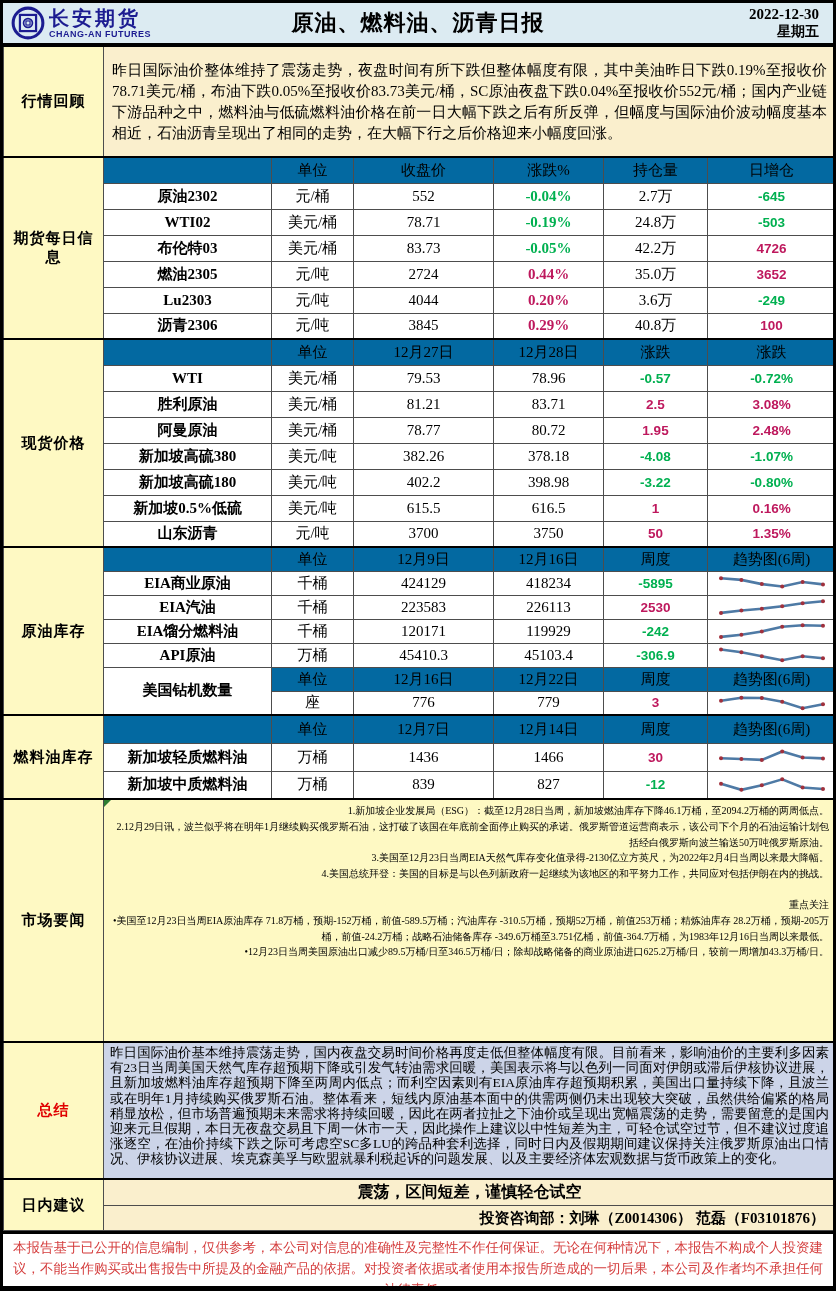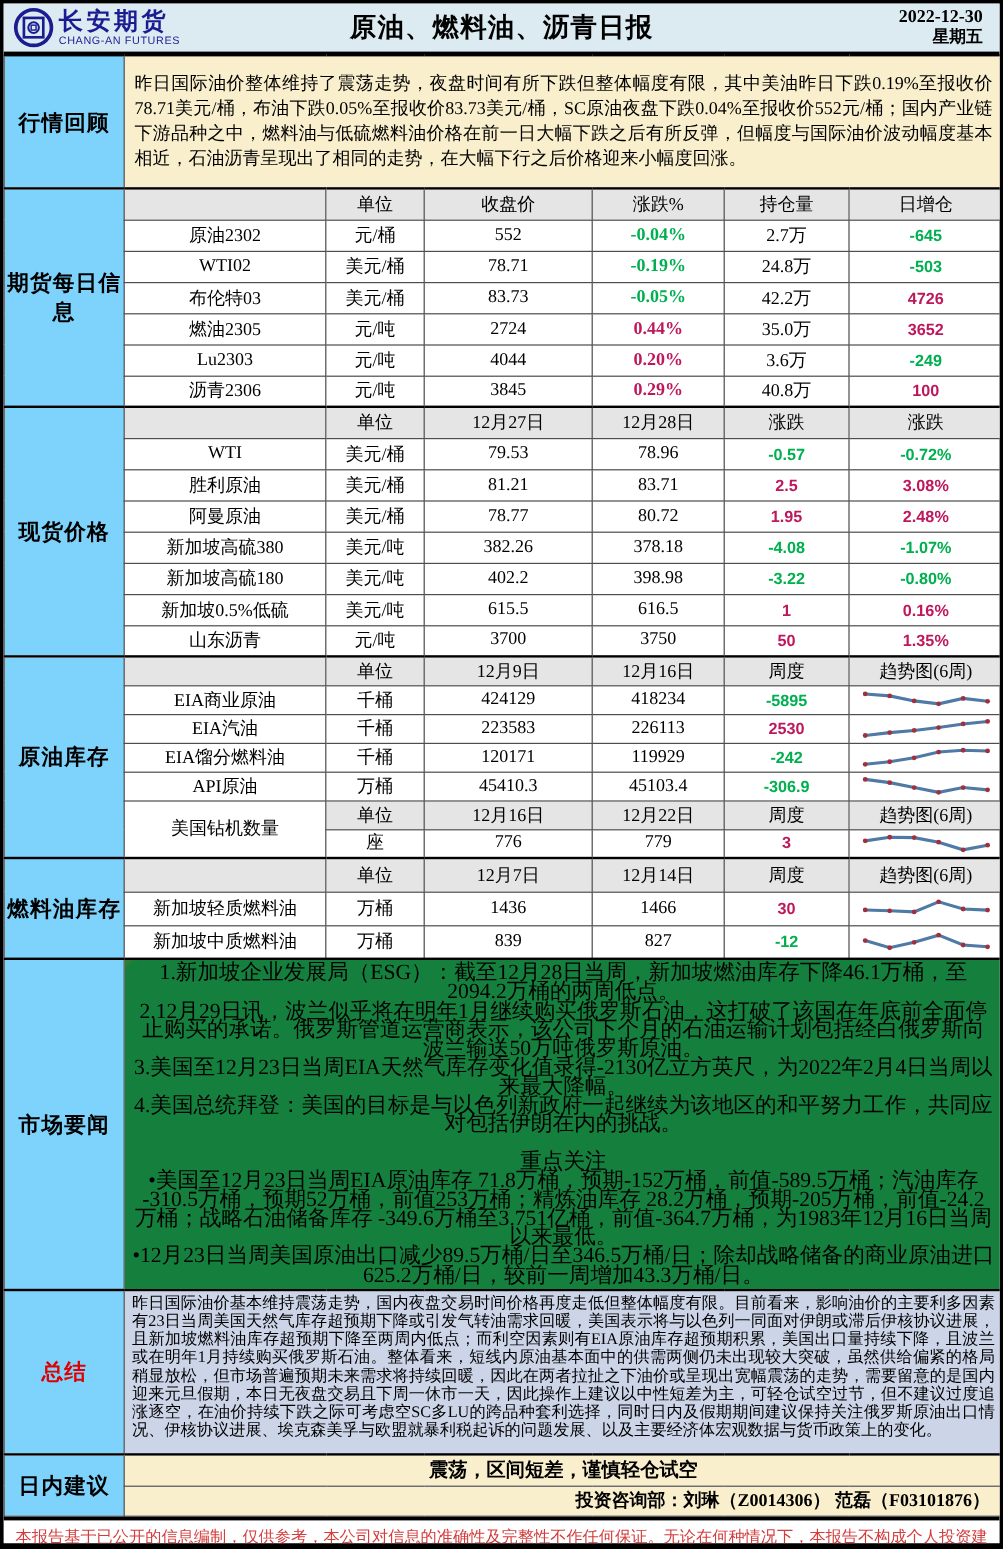--- a/index.html
+++ b/index.html
@@ -8,50 +8,50 @@
     border:3px solid #000;border-bottom:5px solid #000;
     background:#fff;overflow:hidden;
     font-family:"Liberation Serif","DejaVu Serif",serif;color:#000;
   }
   
   .hdr{position:relative;height:40px;background:#dcebf2;border-bottom:2px solid #000;}
   .hdr-logo{position:absolute;left:8px;top:3px;display:flex;align-items:center;}
   .hdr-logo svg{display:block;}
   .logo-text{margin-left:4px;line-height:1;}
   .logo-cn{font-family:"Liberation Sans","DejaVu Sans",sans-serif;font-weight:700;font-size:20px;letter-spacing:3px;color:#1c1c91;}
-  .logo-en{font-family:"Liberation Sans","DejaVu Sans",sans-serif;font-weight:400;font-size:9px;letter-spacing:.5px;color:#1c1c91;margin-top:2px;}
+  .logo-en{font-family:"Liberation Sans","DejaVu Sans",sans-serif;font-weight:700;font-size:9px;letter-spacing:.5px;color:#1c1c91;margin-top:2px;}
   .hdr-title{position:absolute;left:0;right:0;top:0;height:36px;line-height:40px;text-align:center;
     font-family:"Liberation Sans","DejaVu Sans",sans-serif;font-weight:700;font-size:22px;letter-spacing:1px;}
   .hdr-date{position:absolute;right:14px;top:2px;text-align:center;line-height:18px;font-weight:700;font-size:15px;}
   .hdr-date .wk{font-size:14px;text-align:right;}
   
   table.report{width:100%;border-collapse:collapse;table-layout:fixed;}
   td,th{border:1px solid #4d4d4d;text-align:center;vertical-align:middle;
         font-size:15px;padding:0 2px;overflow:hidden;font-weight:400;}
   tbody>tr:first-child>td, tbody>tr:first-child>th{border-top:2px solid #000;}
-  th.lbl{background:#7dd3fc;font-family:Liberation Mono, monospace;
-         font-weight:600;font-size:18px;letter-spacing:1px;}
+  th.lbl{background:#fef9c3;font-family:Liberation Mono, monospace;
+         font-weight:600;font-size:15px;letter-spacing:1px;}
   th.lbl.red{color:#e00000;}
-  td.hd{background:#e5e5e5;}
-  td.nm{font-weight:400;}
+  td.hd{background:#0369a1;}
+  td.nm{font-weight:700;}
   .up{color:#be185d;}
   .dn{color:#00b050;}
   .d{font-family:"Liberation Sans","DejaVu Sans",sans-serif;font-weight:700;font-size:13.5px;}
   .pc{font-weight:700;}
   td.trend{padding:0;}
   td.trend svg{display:block;margin:0 auto;}
   
   #sec-review td.cell-review{height:105px;}
   #sec-futures tr{height:26px;}
   #sec-spot tr{height:26px;}
   #sec-crude tr{height:24px;}
   #sec-fuel tr{height:28px;}
   
   .cell-review{background:#faefcd;text-align:justify;font-size:15px;line-height:21px;padding:2px 8px;}
-  .cell-news{background:#15803d;text-align:center;font-size:18px;line-height:15.8px;
+  .cell-news{background:#fef9c3;text-align:right;font-size:10px;line-height:15.8px;
              padding:3px 6px;height:235px;vertical-align:top;position:relative;}
   .cell-news::before{content:"";position:absolute;top:0;left:0;
              border-top:7px solid #2e7d32;border-right:7px solid transparent;}
   .news-spacer{height:15px;}
   .cell-summary{background:#ccd4e8;text-align:justify;font-size:13.5px;line-height:15.2px;
              padding:2px 6px;height:131px;vertical-align:top;}
   .cell-advice{background:#faefcd;font-weight:700;font-size:16px;height:25px;}
   .cell-advisors{background:#faefcd;text-align:right;font-weight:700;font-size:15px;
              padding-right:10px;height:24px;}
   

